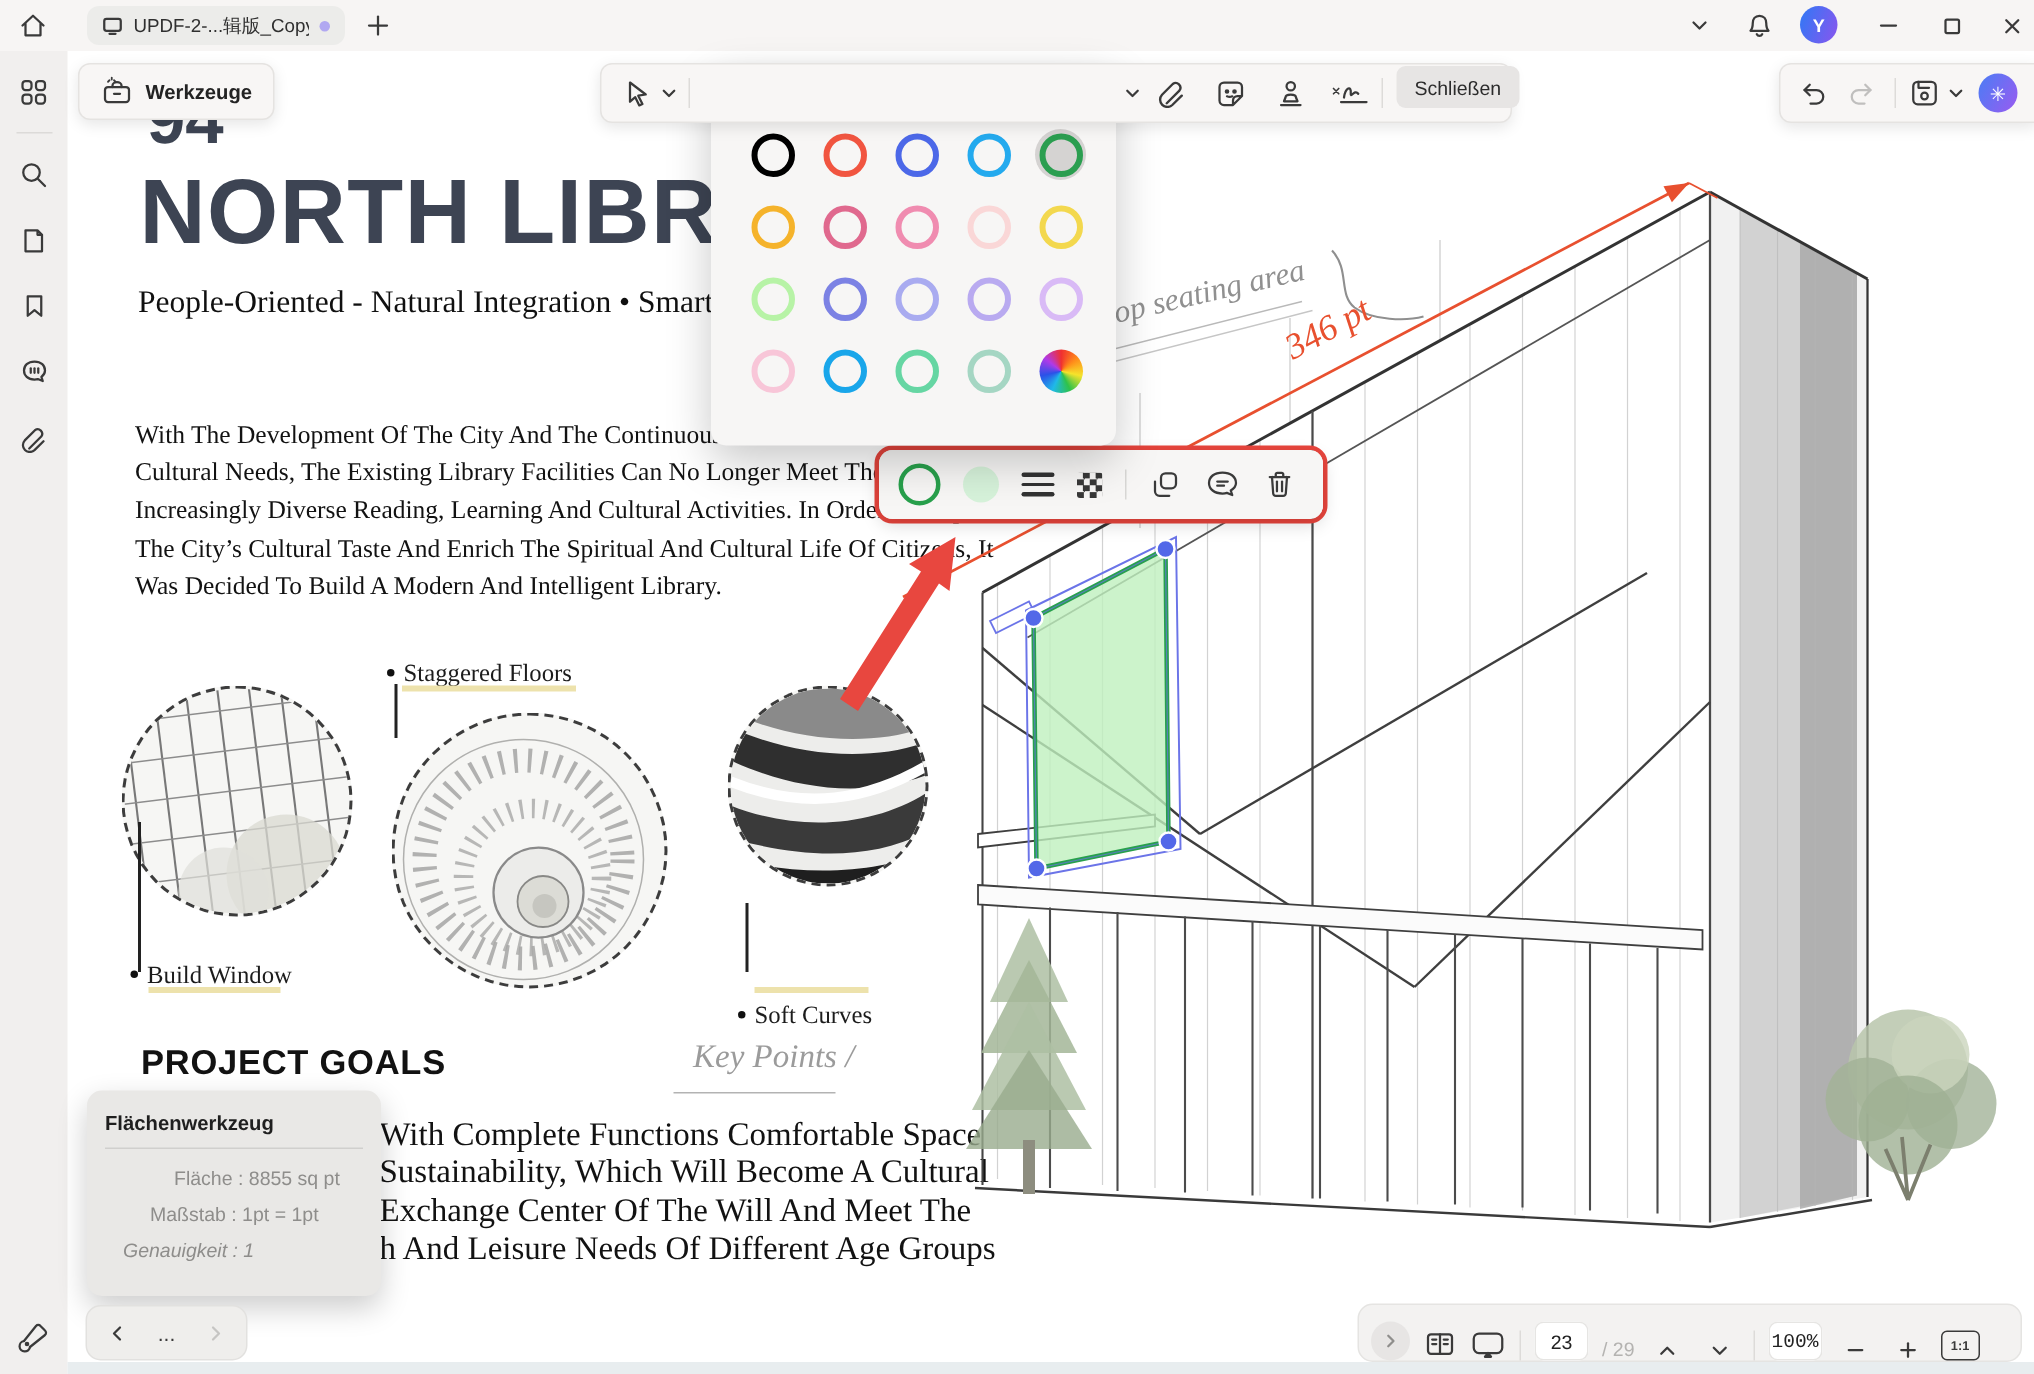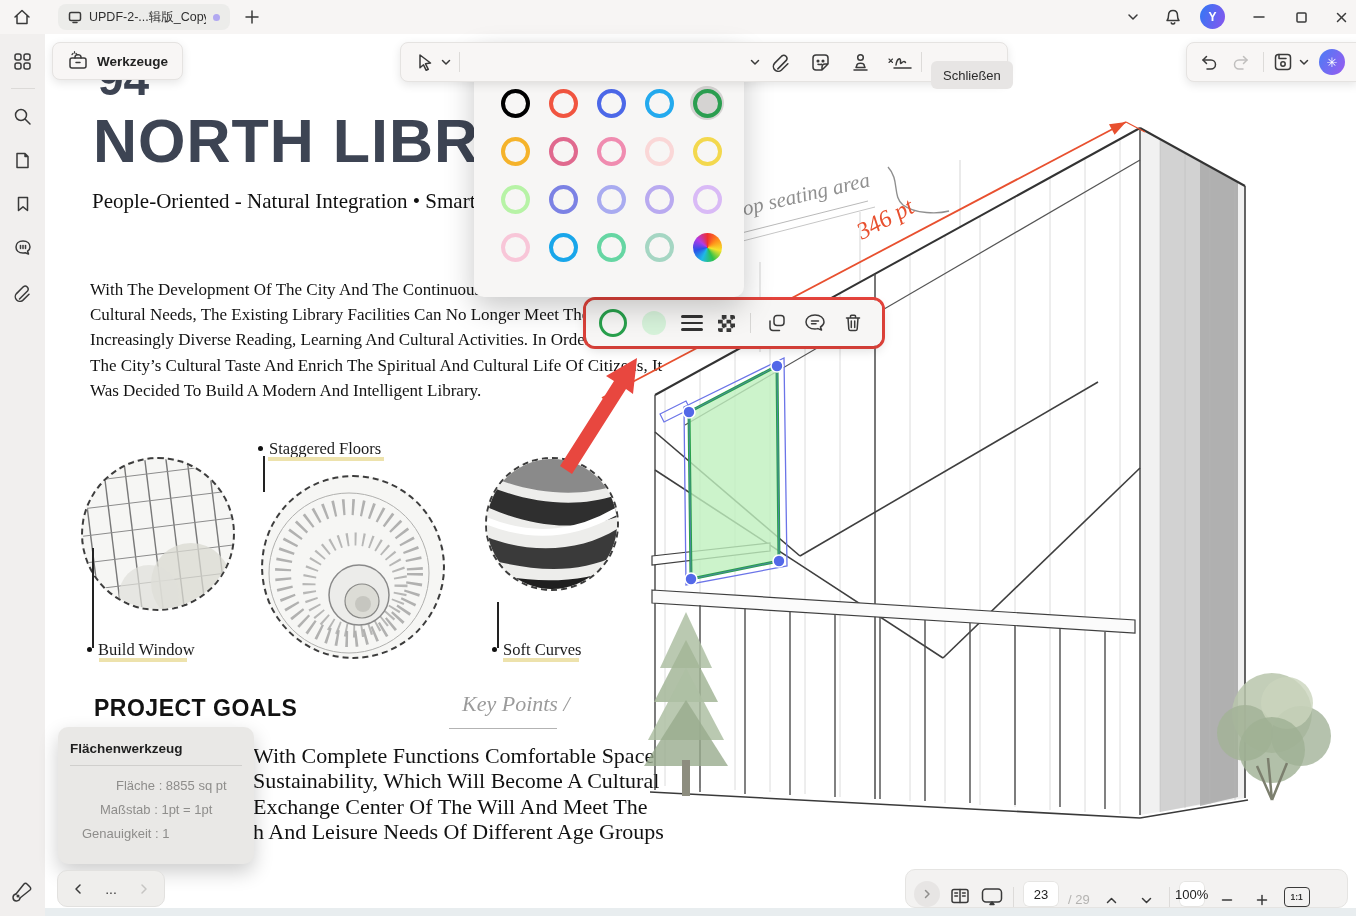--- a/index.html
+++ b/index.html
@@ -48,21 +48,21 @@
   .callout{position:absolute;width:1.6px;background:#222;}
 
   
   .pill{background:#f8f6f5;border:1px solid #e5e3e1;border-radius:8px;box-shadow:0 3px 10px rgba(0,0,0,.10);}
   .werkzeuge{position:absolute;left:52px;top:42px;height:38px;display:flex;align-items:center;gap:8px;
              padding:0 14px;box-sizing:border-box;z-index:40;}
   .werkzeuge span{font-size:13.5px;font-weight:bold;color:#232323;}
   .main-toolbar{position:absolute;left:400px;top:42px;width:606px;height:38px;z-index:40;}
   .mt-item{position:absolute;top:0;height:38px;}
   .vdiv{position:absolute;top:9px;width:1px;height:20px;background:#dddbd9;}
-  .close-btn{position:absolute;left:530px;top:18px;height:28px;padding:0 12px;background:#e7e5e4;border-radius:6px;
+  .close-btn{position:absolute;left:530px;top:1px;height:28px;padding:0 12px;background:#e7e5e4;border-radius:6px;
              display:flex;align-items:center;font-size:13px;color:#2b2b2b;cursor:pointer;}
   .right-toolbar{position:absolute;left:1186px;top:42px;width:170px;height:38px;z-index:40;border-radius:8px 0 0 8px;}
   .ai-circ{position:absolute;left:132px;top:6px;width:26px;height:26px;border-radius:50%;
            background:linear-gradient(120deg,#4a7df5,#9a5bf0);color:#fff;font-size:13px;
            display:flex;align-items:center;justify-content:center;}
 
   
   .color-popup{position:absolute;left:474px;top:45px;width:270px;height:252px;background:#f7f6f5;
                border-radius:10px;box-shadow:0 10px 30px rgba(0,0,0,.22);z-index:30;box-sizing:border-box;}
   .cp-title{padding:20px 0 0 26px;font-size:13px;font-weight:bold;color:#1d1d1d;}
@@ -172,21 +172,21 @@
   <div class="lab" style="left:258px;top:439px;">
     <span class="dot"></span><span>Staggered Floors</span></div>
   <div class="ul-hl" style="left:268px;top:457px;width:116px;"></div>
 
   <div class="callout" style="left:92px;top:548px;height:100px;"></div>
   <div class="lab" style="left:87px;top:640px;">
     <span class="dot"></span><span>Build Window</span></div>
   <div class="ul-hl" style="left:99px;top:658px;width:88px;"></div>
 
   <div class="callout" style="left:497px;top:602px;height:46px;"></div>
-  <div class="lab" style="left:492px;top:640px;">
+  <div class="lab" style="left:492px;top:667px;">
     <span class="dot"></span><span>Soft Curves</span></div>
   <div class="ul-hl" style="left:503px;top:658px;width:76px;"></div>
 
   <div class="goal-h">PROJECT GOALS</div>
   <div class="keypoints">Key Points /</div>
   <div class="kp-line"></div>
   <div class="goal-par">
     <div>With Complete Functions Comfortable Space</div>
     <div>Sustainability, Which Will Become A Cultural</div>
     <div>Exchange Center Of The Will And Meet The</div>
@@ -595,21 +595,21 @@
           </svg>
       </span>
     </div>
   </div>
 
   <div class="mpanel">
     <h4>Flächenwerkzeug</h4>
     <div class="mdiv"></div>
     <div class="mrow" style="padding-left:46px;">Fläche : 8855 sq pt</div>
     <div class="mrow" style="padding-left:30px;">Maßstab : 1pt = 1pt</div>
-    <div class="mrow" style="padding-left:12px;">Genauigkeit : 1</div>
+    <div class="mrow" style="padding-left:12px;font-style:italic;">Genauigkeit : 1</div>
   </div>
 
   <div class="navpill">
     <span class="ic">
       <svg width="12" height="12" viewBox="0 0 12 12">
           <polyline points="8,2 4,6 8,10"></polyline>
         </svg>
     </span>
     <span>...</span>
     <span class="ic dis">
@@ -648,21 +648,21 @@
       <svg width="13" height="13" viewBox="0 0 13 13">
           <polyline points="2.5,8.5 6.5,4.5 10.5,8.5"></polyline>
         </svg>
     </span>
     <span class="ic" style="width:26px;">
       <svg width="13" height="13" viewBox="0 0 13 13">
           <polyline points="2.5,4.5 6.5,8.5 10.5,4.5"></polyline>
         </svg>
     </span>
     <span style="width:1px;height:20px;background:#dddbd9;"></span>
-    <span class="bb-box" style="width:26px;">100%</span>
+    <span class="bb-box" style="width:36px;font-family:Liberation Mono, monospace;">100%</span>
     <span class="ic" style="width:26px;">
       <svg width="14" height="14" viewBox="0 0 14 14">
           <line x1="2.5" y1="7" x2="11.5" y2="7"></line>
         </svg>
     </span>
     <span class="ic" style="width:26px;">
       <svg width="14" height="14" viewBox="0 0 14 14">
           <line x1="2.5" y1="7" x2="11.5" y2="7"></line>
           <line x1="7" y1="2.5" x2="7" y2="11.5"></line>
         </svg>

